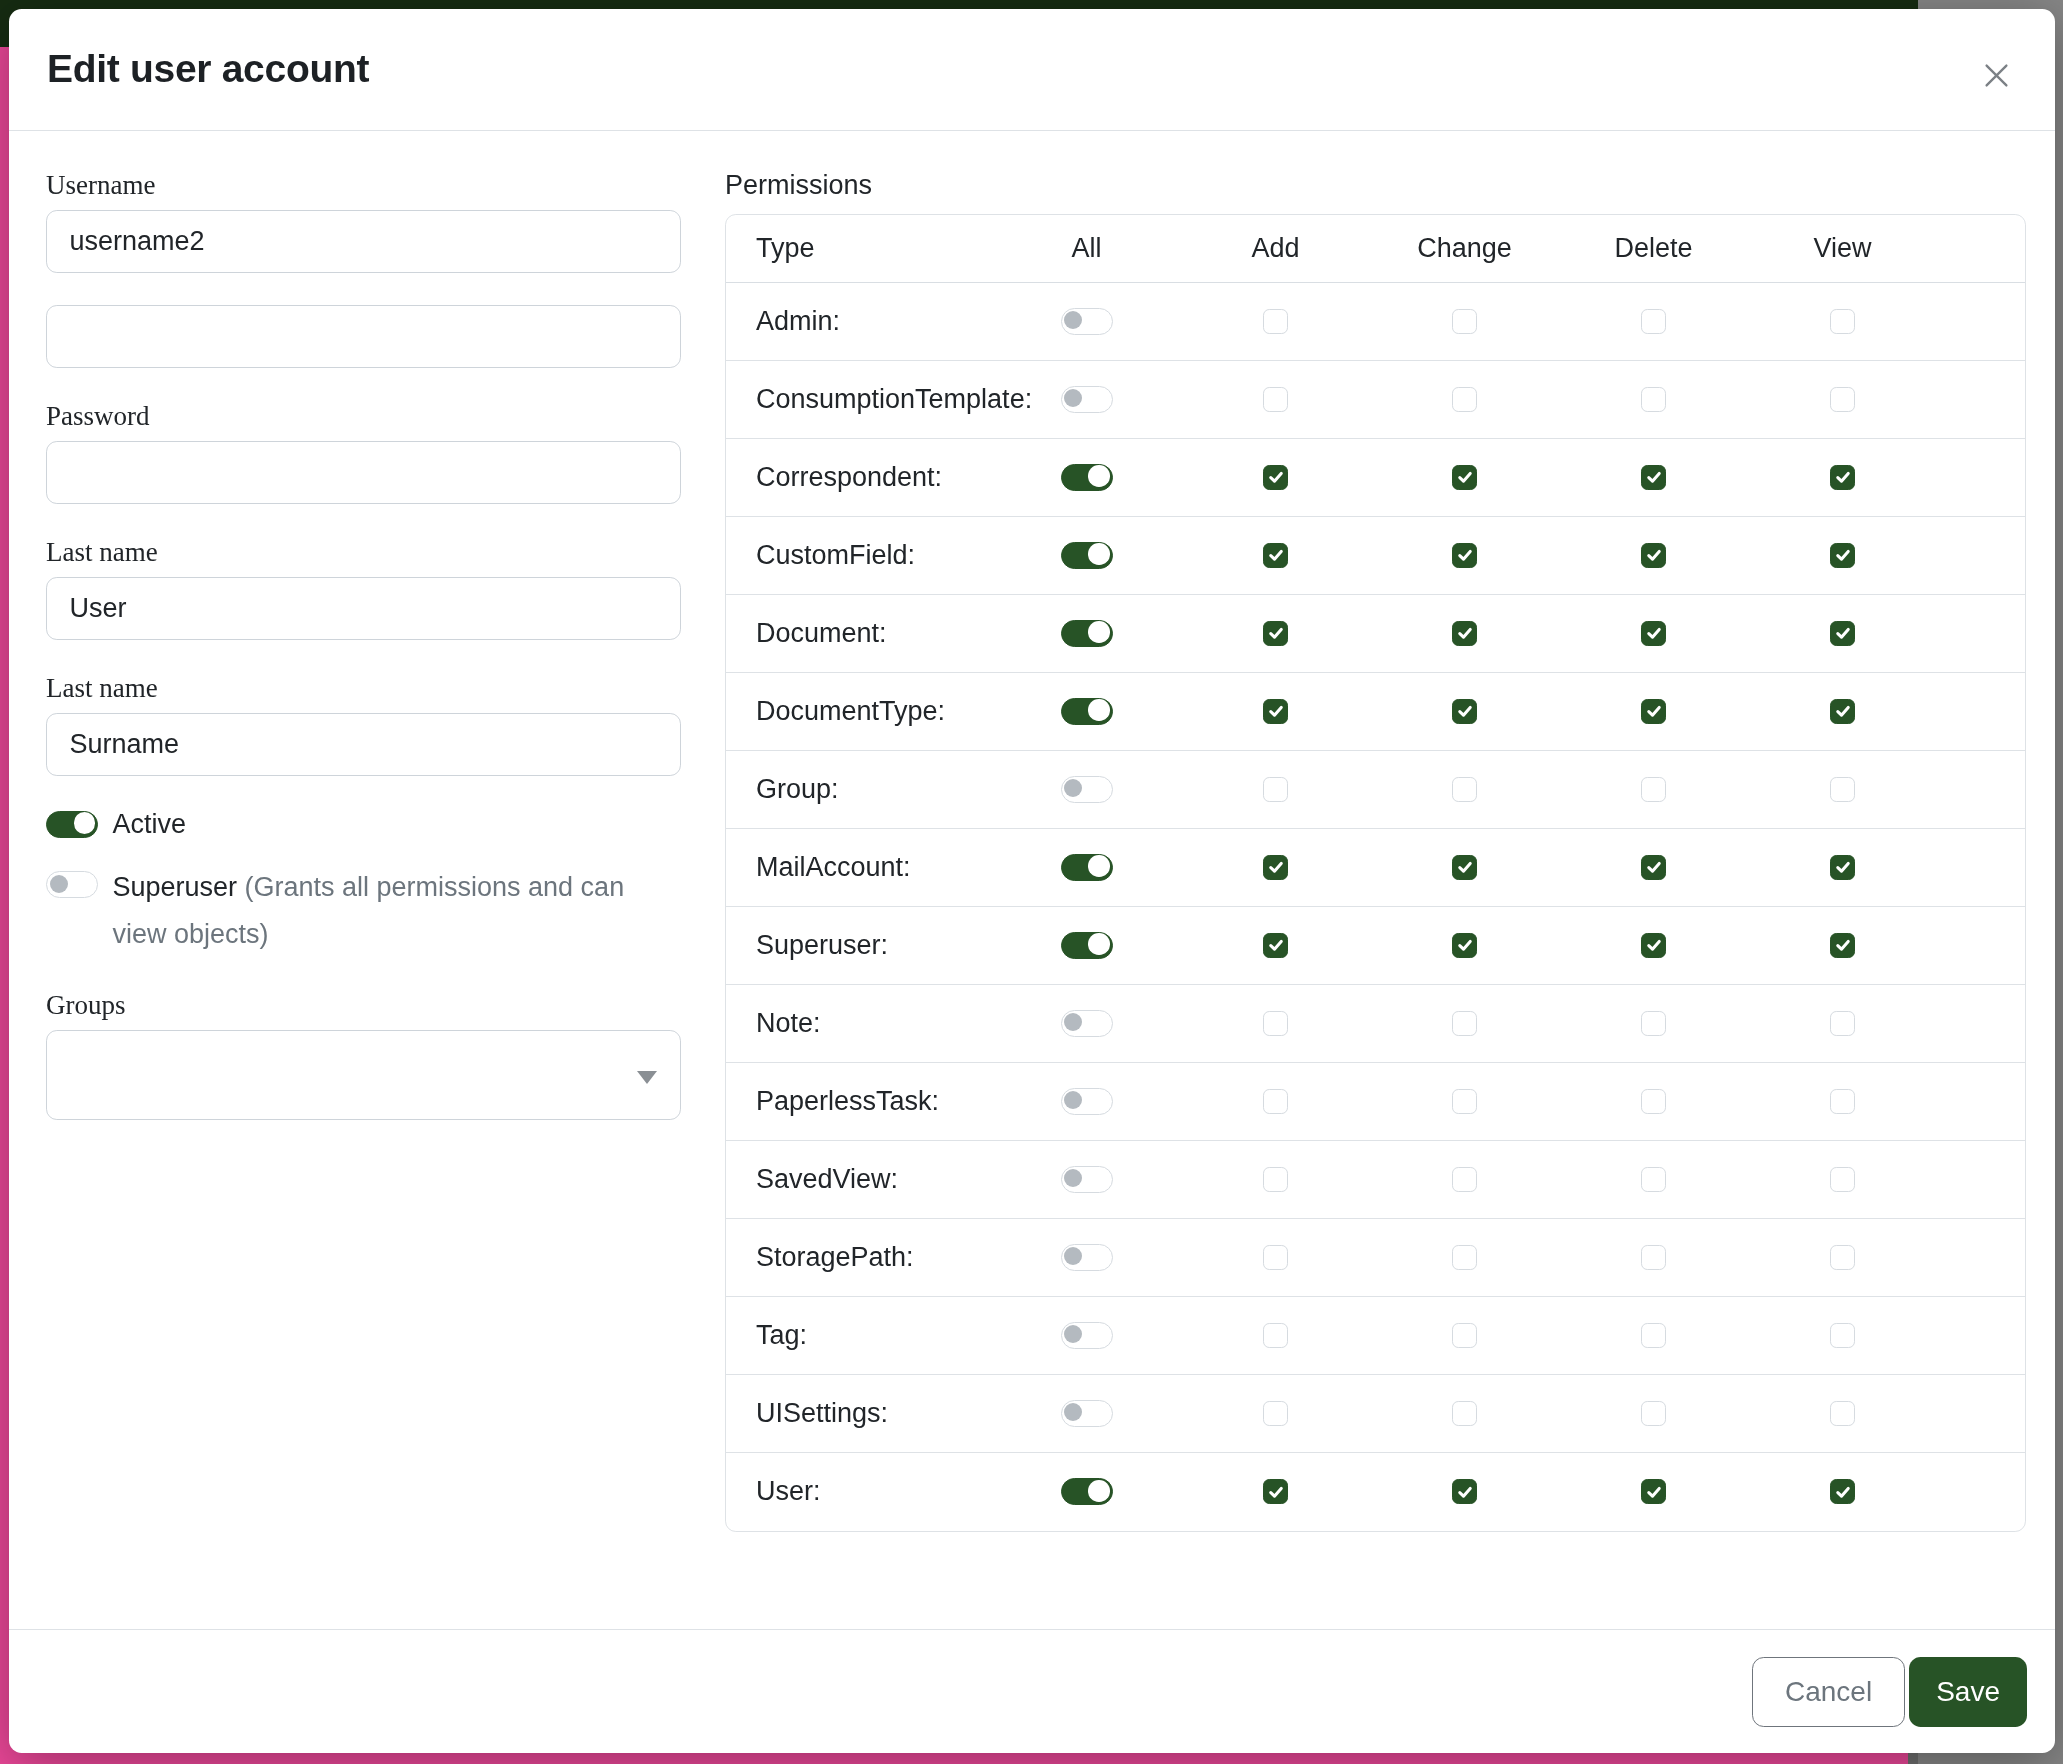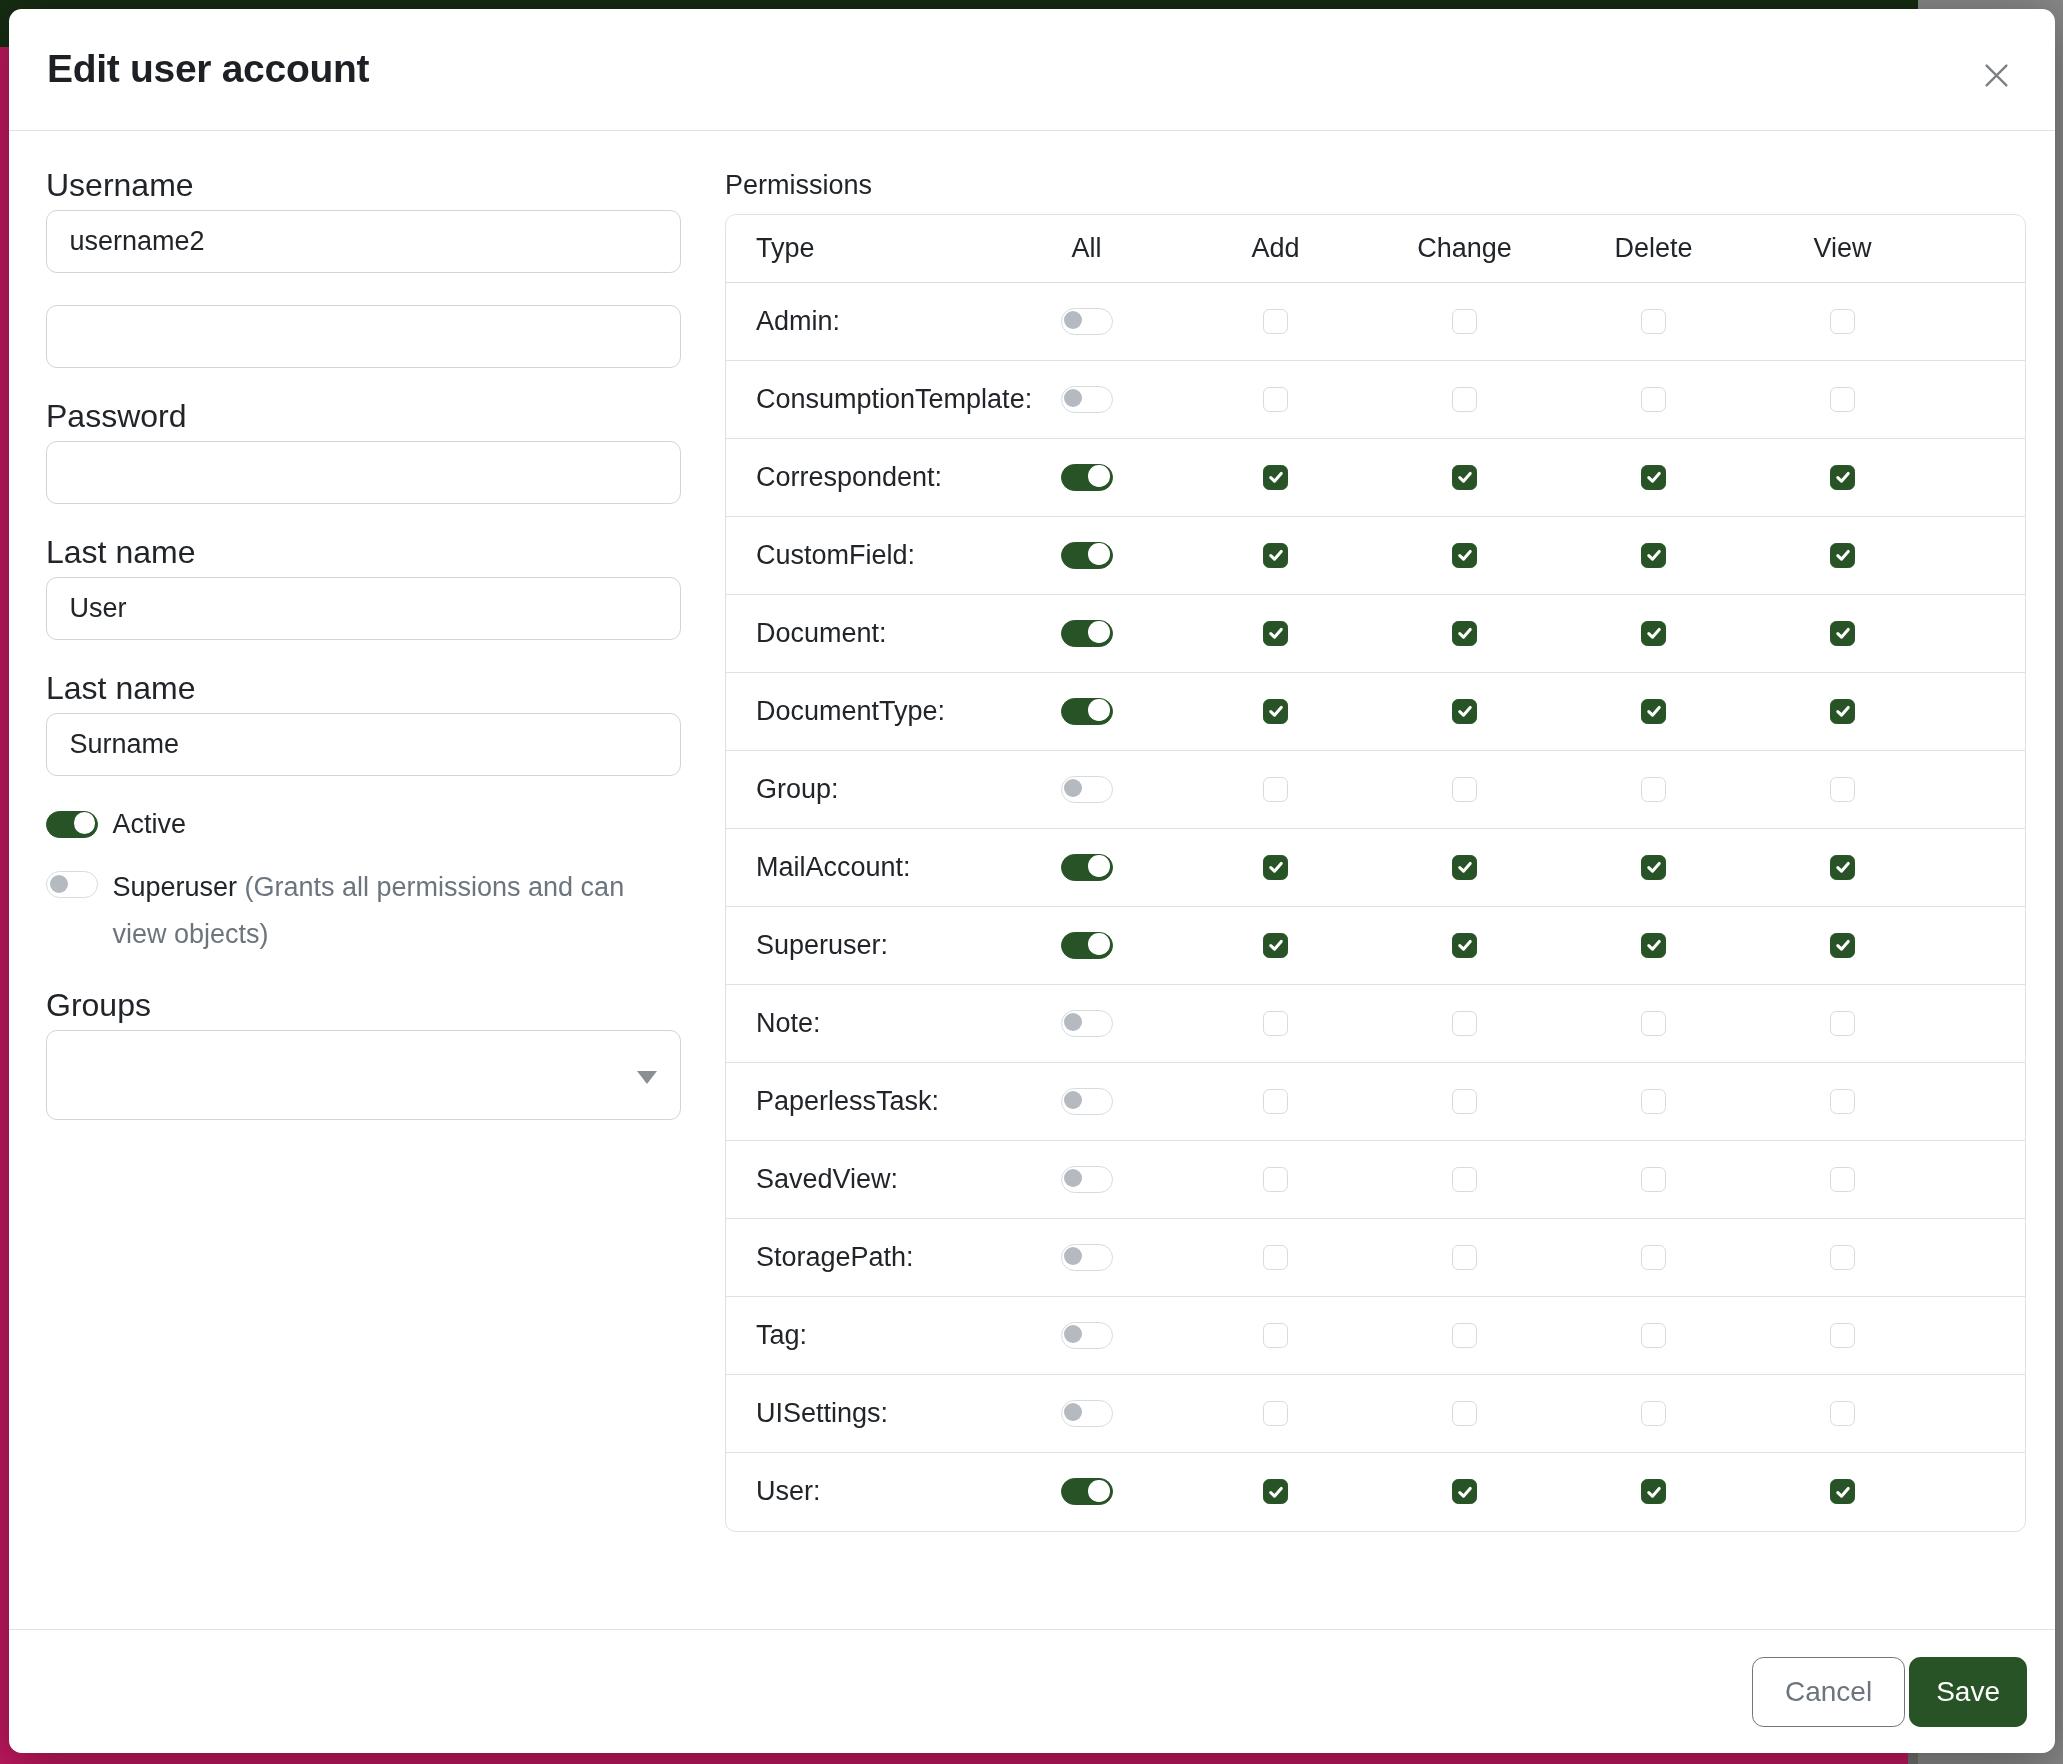--- a/index.html
+++ b/index.html
@@ -3,21 +3,21 @@
 <meta charset="utf-8">
 <style>
   * { box-sizing: border-box; margin: 0; padding: 0; }
   html, body { width: 2063px; height: 1764px; }
   body {
     font-family: "Liberation Sans", "DejaVu Sans", sans-serif;
     color: #212529;
     background: #878787;
     overflow: hidden;
   }
-  .page { position: relative; width: 1918px; height: 1764px; background: #be185d; padding-left: 36px; }
+  .page { position: relative; width: 1918px; height: 1764px; background: #ec4899; padding-left: 36px; }
 
   
   .backdrop-header { position: absolute; top: 0; left: 0; width: 100%; height: 47px; background: #162c12; }
   .backdrop-scrollbar {
     position: absolute; top: 47px; right: 0; width: 10px; bottom: 0;
     background: repeating-linear-gradient(to bottom, #6f6f6f 0px, #6f6f6f 77px, #5f5f5f 77px, #5f5f5f 79px);
   }
 
   
   .modal {
@@ -34,21 +34,21 @@
   .close-btn {
     position: absolute; right: 41px; top: 50px; width: 36px; height: 36px;
     background: none; border: none; cursor: pointer; padding: 0;
     display: flex; align-items: center; justify-content: center;
   }
 
   .modal-body { flex: 1 1 auto; display: flex; padding: 38px 29px 0 37px; overflow: hidden; }
   .left-col { width: 635px; flex: 0 0 635px; }
   .right-col { flex: 1 1 auto; margin-left: 44px; }
 
-  .field-label { font-size: 32px; color: #212529; line-height: 32px; margin-bottom: 9px; }
+  .field-label { font-size: 27px; color: #212529; line-height: 32px; margin-bottom: 9px; font-family: Liberation Serif, serif; }
   .form-group { margin-bottom: 32px; }
   .text-input {
     width: 635px; height: 63px; border: 0.9px solid #ced4da; border-radius: 10.8px;
     font-family: inherit; font-size: 27px; color: #212529; padding: 0 22.5px;
     outline: none; background: #fff;
   }
 
   
   .switch {
     position: relative; width: 52px; height: 27px; border-radius: 13.5px;

